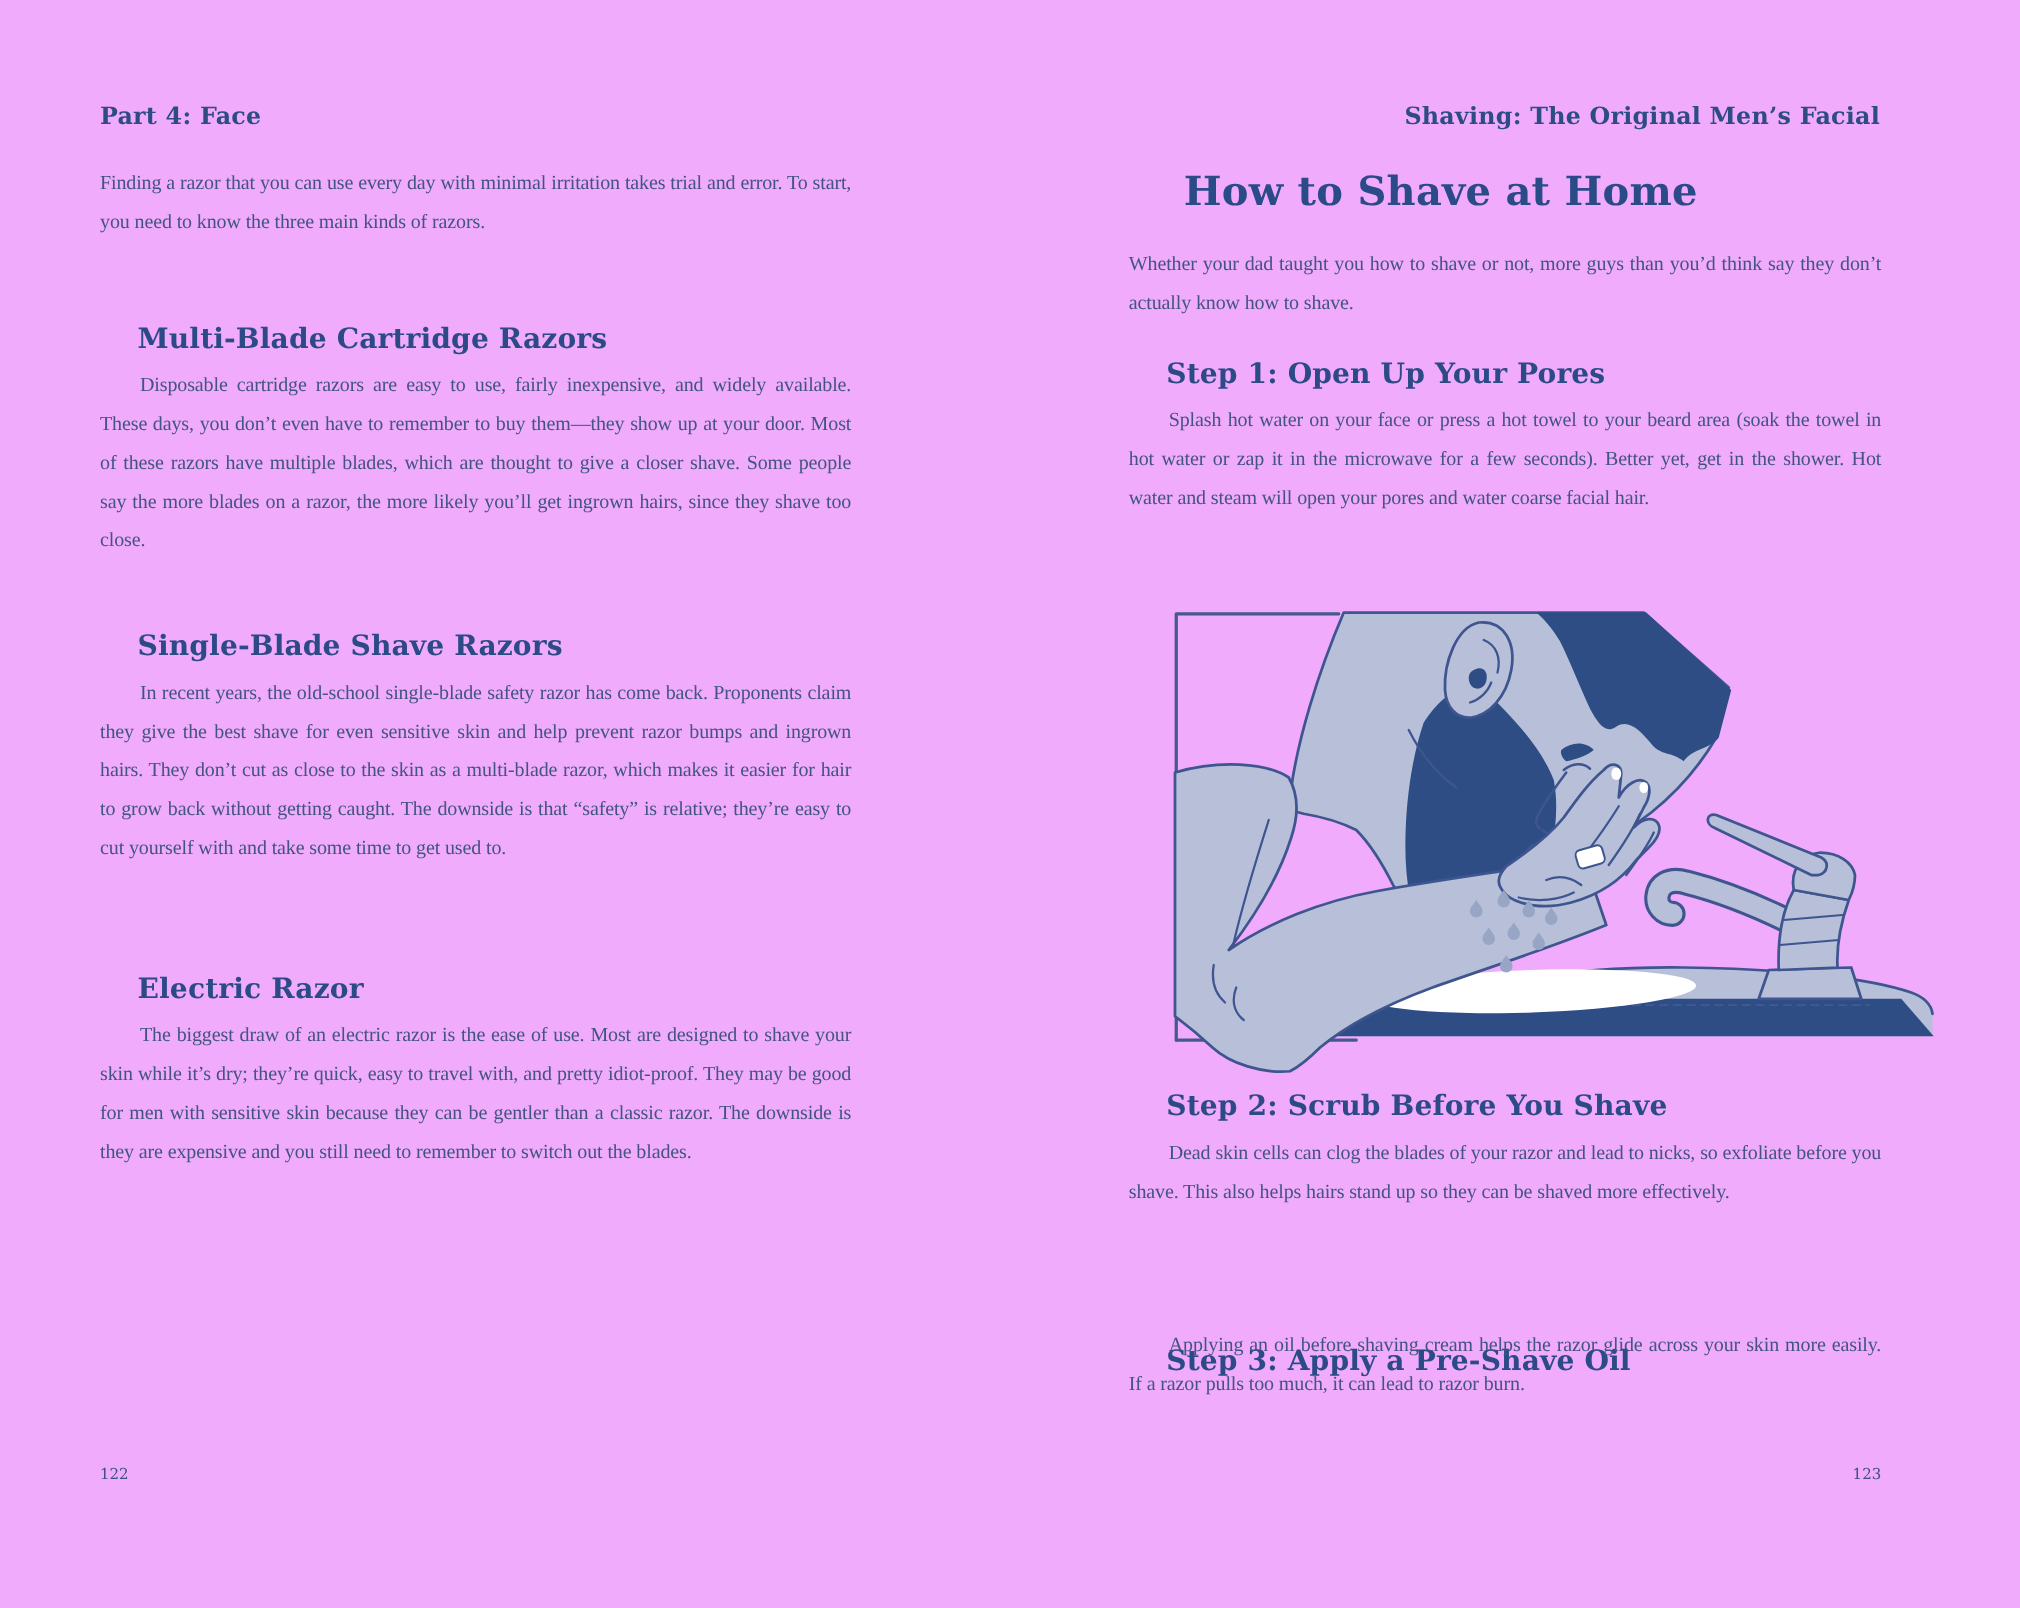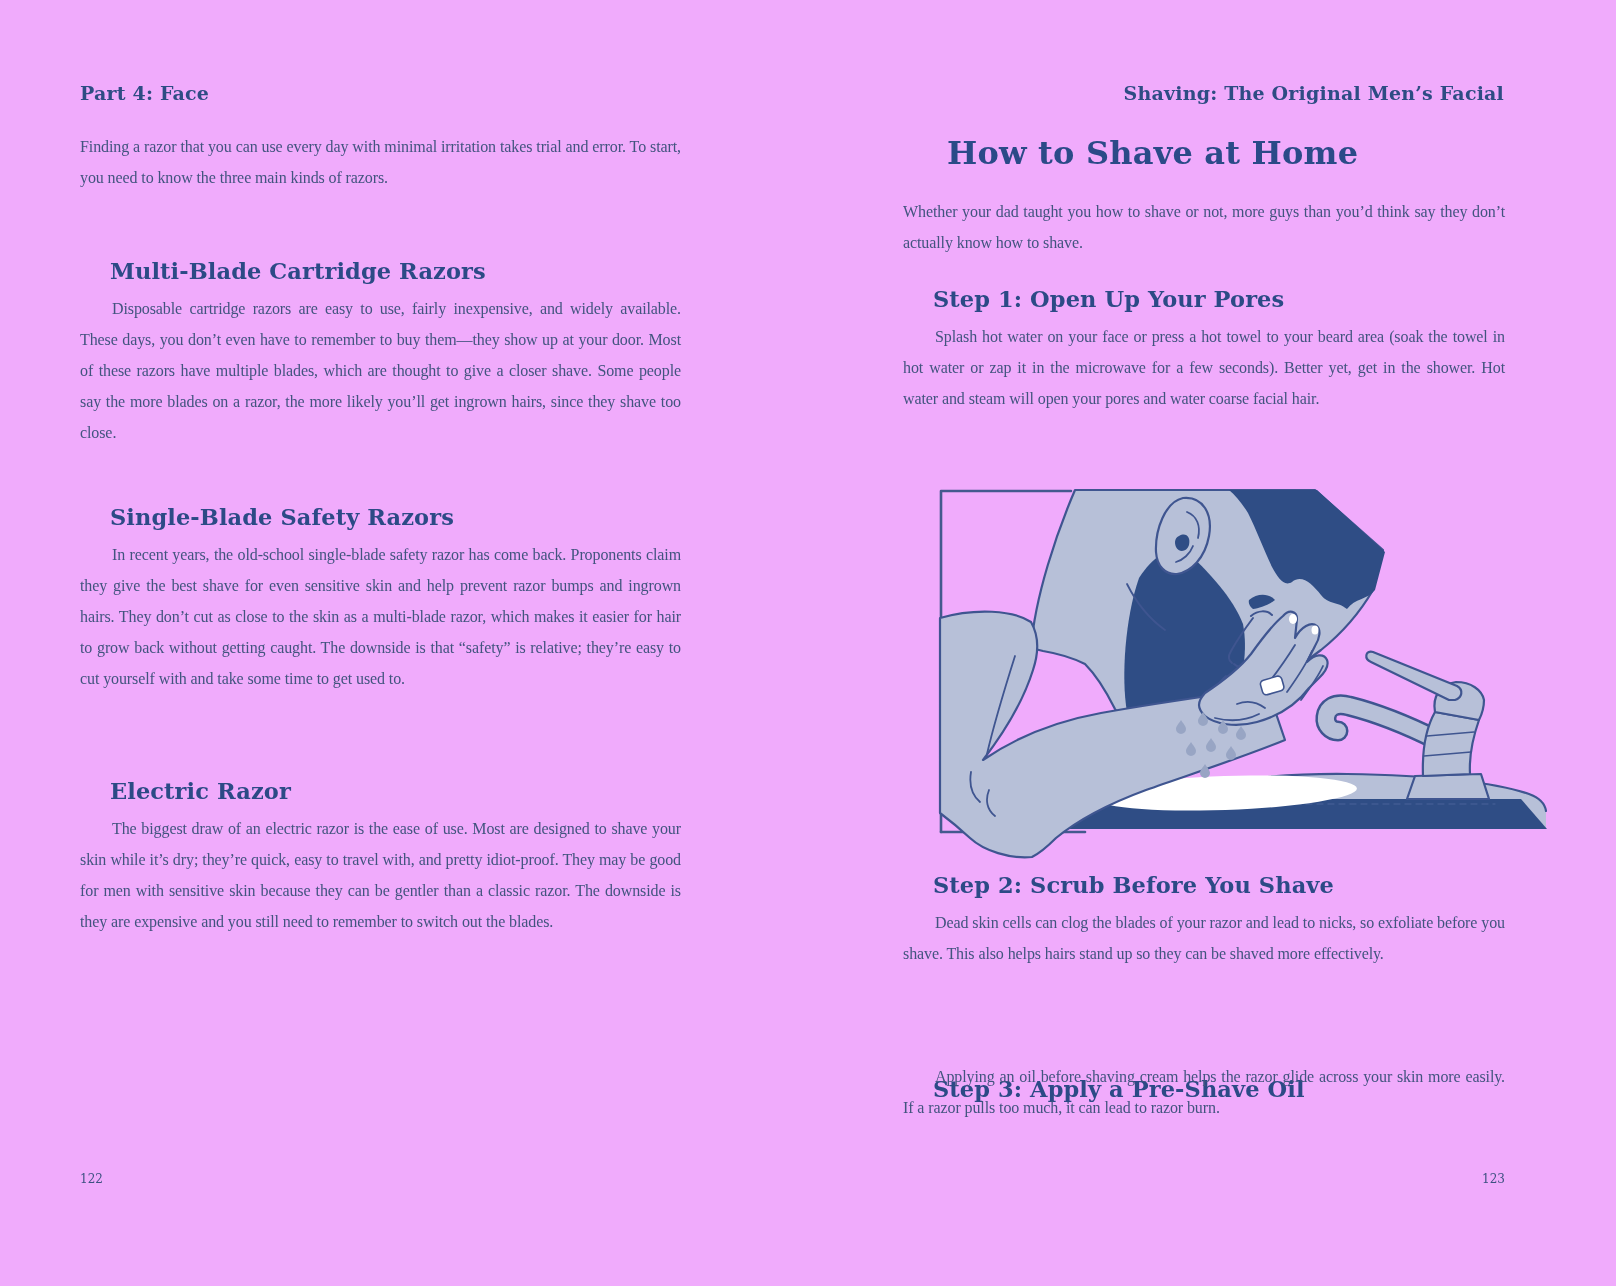--- a/index.html
+++ b/index.html
@@ -43,21 +43,21 @@
 <div class="spread">
 
   <div class="page page-left">
     <div class="running-head">Part 4: Face</div>
 
     <div class="block body-text" style="top:131px;">Finding a razor that you can use every day with minimal irritation takes trial and error. To start, you need to know the three main kinds of razors.</div>
 
     <div class="subhead" style="top:258px;">Multi-Blade Cartridge Razors</div>
     <div class="block body-text indent" style="top:293px;">Disposable cartridge razors are easy to use, fairly inexpensive, and widely available. These days, you don’t even have to remember to buy them—they show up at your door. Most of these razors have multiple blades, which are thought to give a closer shave. Some people say the more blades on a razor, the more likely you’ll get ingrown hairs, since they shave too close.</div>
 
-    <div class="subhead" style="top:504px;">Single-Blade Safety Razors</div>
+    <div class="subhead" style="top:504px;">Single-Blade Shave Razors</div>
     <div class="block body-text indent" style="top:539px;">In recent years, the old-school single-blade safety razor has come back. Proponents claim they give the best shave for even sensitive skin and help prevent razor bumps and ingrown hairs. They don’t cut as close to the skin as a multi-blade razor, which makes it easier for hair to grow back without getting caught. The downside is that “safety” is relative; they’re easy to cut yourself with and take some time to get used to.</div>
 
     <div class="subhead" style="top:778px;">Electric Razor</div>
     <div class="block body-text indent" style="top:813px;">The biggest draw of an electric razor is the ease of use. Most are designed to shave your skin while it’s dry; they’re quick, easy to travel with, and pretty idiot-proof. They may be good for men with sensitive skin because they can be gentler than a classic razor. The downside is they are expensive and you still need to remember to switch out the blades.</div>
 
     <div class="page-number">122</div>
   </div>
 
   <div class="page page-right">
     <div class="running-head">Shaving: The Original Men’s Facial</div>

